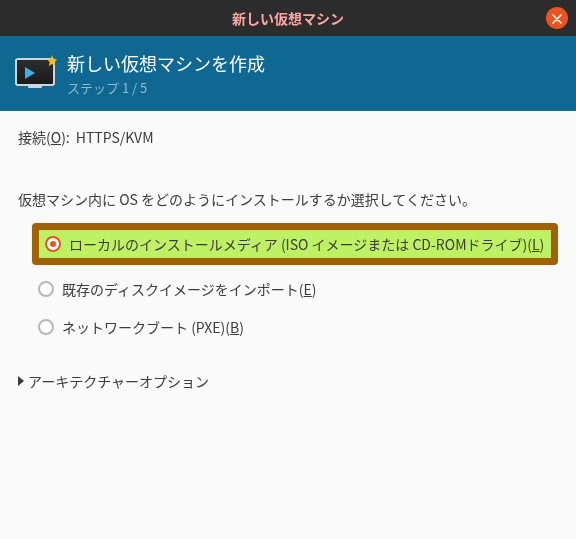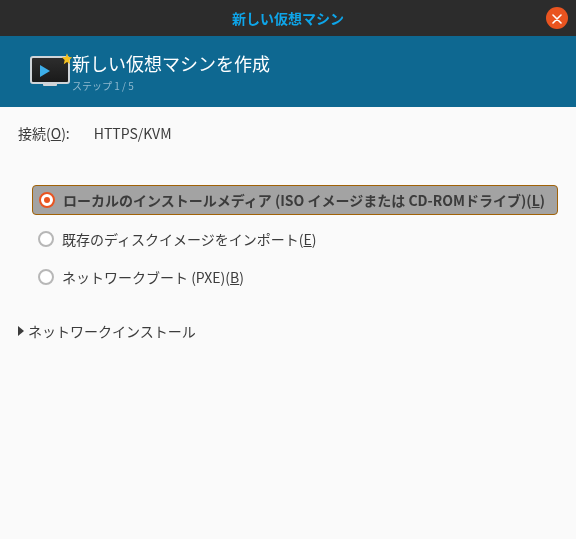--- a/index.html
+++ b/index.html
@@ -19,43 +19,43 @@
     color: #e6e6e6;
     display: flex;
     align-items: center;
     position: relative;
   }
   .titlebar-title {
     flex: 1;
     text-align: center;
     font-weight: 600;
     font-size: 14px;
-    color: #0ea5e9;
+    color: #fca5a5;
   }
   .close-btn {
     position: absolute;
     right: 8px;
     top: 7px;
     width: 22px;
     height: 22px;
     border-radius: 50%;
     background: #e95420;
     display: flex;
     align-items: center;
     justify-content: center;
     cursor: pointer;
   }
   .close-btn svg { width: 10px; height: 10px; }
   .header-band {
     background: #0e6891;
     color: #ffffff;
-    padding: 14px 18px 14px 30px;
+    padding: 14px 18px 14px 15px;
     display: flex;
     align-items: center;
-    gap: 2px;
+    gap: 12px;
   }
   .header-icon {
     width: 40px;
     height: 32px;
     position: relative;
     flex-shrink: 0;
   }
   .monitor {
     width: 40px; height: 28px;
     background: linear-gradient(#2d2d2d,#1a1a1a);
@@ -76,52 +76,51 @@
     border-top:6px solid transparent;
     border-bottom:6px solid transparent;
   }
   .star {
     position:absolute; right:-4px; top:-6px;
     width:14px; height:14px;
   }
   .star svg { width:14px; height:14px; }
   .header-texts { display:flex; flex-direction:column; }
   .header-title { font-size: 18px; font-weight: 400; color:#ffffff; }
-  .header-step { font-size: 10px; color: #8fb9cf; margin-top:2px; }
+  .header-step { font-size: 13px; color: #8fb9cf; margin-top:2px; }
   .content {
     padding: 16px 18px 10px 18px;
     height: 430px;
     display:flex;
     flex-direction:column;
   }
   .connection-row {
     display:flex;
     align-items:center;
-    gap:24px;
+    gap:6px;
     margin-bottom: 42px;
   }
   .underline-hotkey { text-decoration: underline; }
   .prompt { margin-bottom: 14px; }
   .options {
     margin-left: 14px;
     display:flex;
     flex-direction:column;
     gap: 10px;
   }
   .radio-row {
     display:flex;
     align-items:center;
     gap:8px;
     padding: 4px 6px;
     border-radius: 4px;
   }
   .radio-row.selected {
-    border: 1px solid #a16207;
-    background: #a3a3a3;
-    font-weight: bold;
+    border: 7px solid #a16207;
+    background: #bef264;
   }
   .radio {
     width:16px; height:16px;
     border: 2px solid #b7b7b7;
     border-radius:50%;
     flex-shrink:0;
     position:relative;
     background:#fff;
   }
   .radio.checked {
@@ -181,20 +180,21 @@
 </div>
 
 <div class="content">
   <div class="connection-row">
     <span>
       <span>接続(</span><span class="underline-hotkey">O</span><span>):</span>
     </span>
     <span>HTTPS/KVM</span>
   </div>
 
+  <div class="prompt">仮想マシン内に OS をどのようにインストールするか選択してください。</div>
 
   <div class="options">
     <label class="radio-row selected">
       <span class="radio checked"></span>
       <span>
         <span>ローカルのインストールメディア (ISO イメージまたは CD-ROMドライブ)(</span><span class="underline-hotkey">L</span><span>)</span>
       </span>
     </label>
     <label class="radio-row">
       <span class="radio"></span>
@@ -205,17 +205,17 @@
     <label class="radio-row">
       <span class="radio"></span>
       <span>
         <span>ネットワークブート (PXE)(</span><span class="underline-hotkey">B</span><span>)</span>
       </span>
     </label>
   </div>
 
   <div class="arch-row">
     <span class="disclosure"></span>
-    <span>ネットワークインストール</span>
+    <span>アーキテクチャーオプション</span>
   </div>
 
   <div class="spacer"></div>
 </div>
 
 </body></html>

